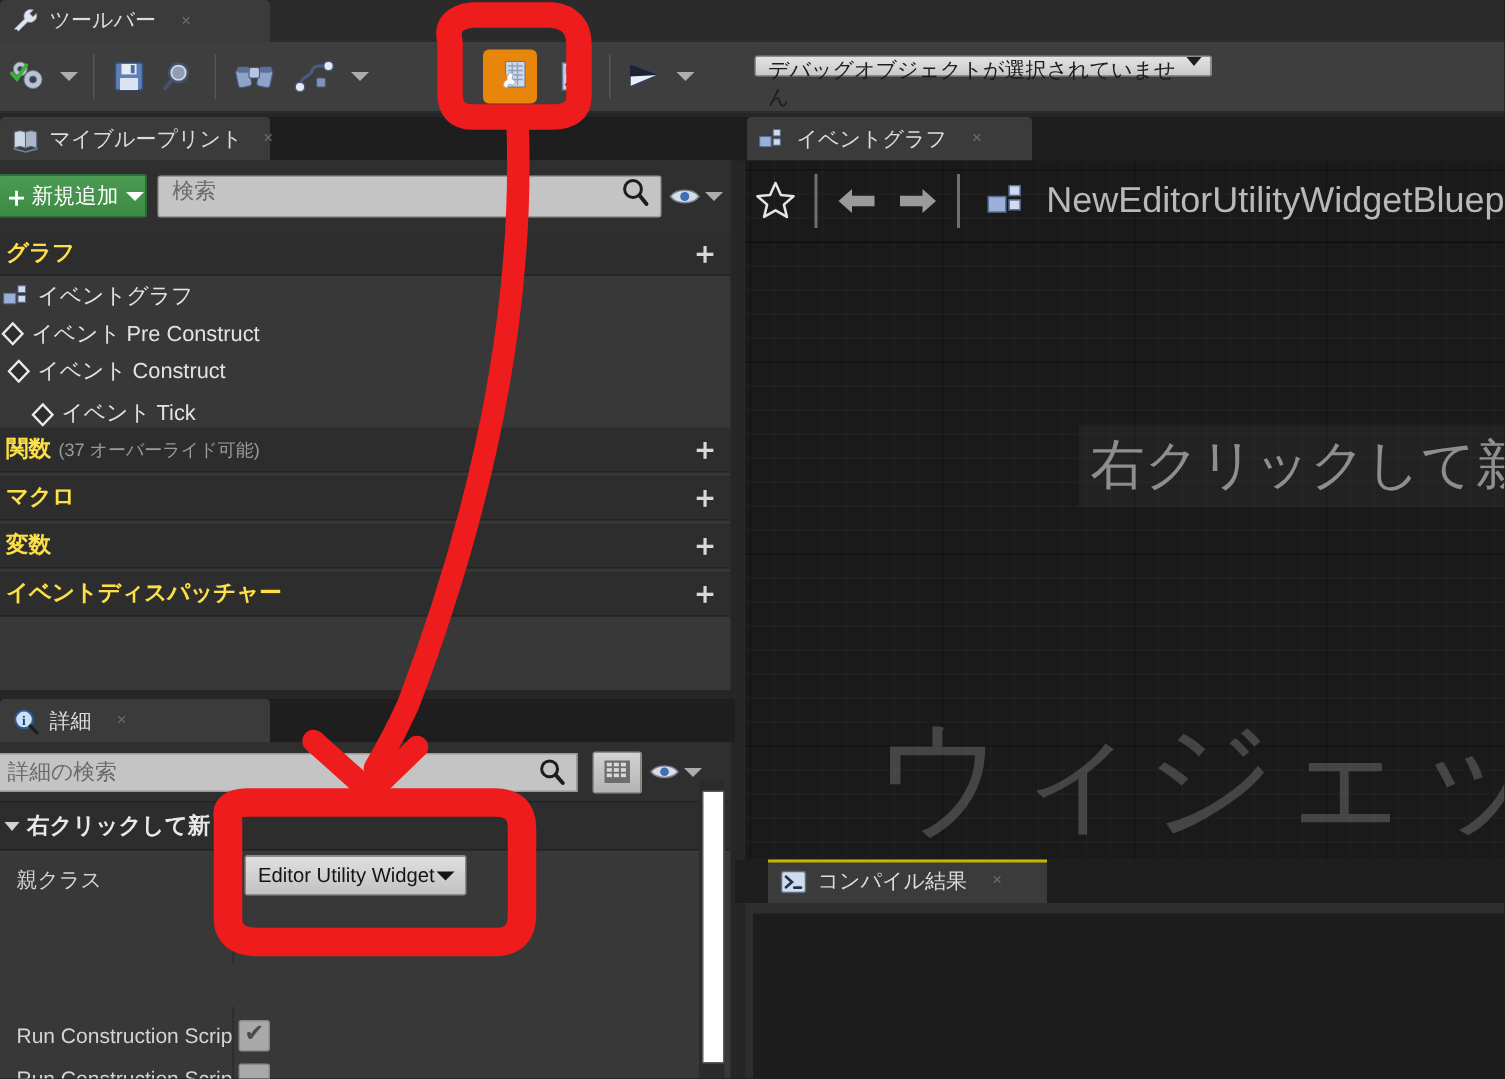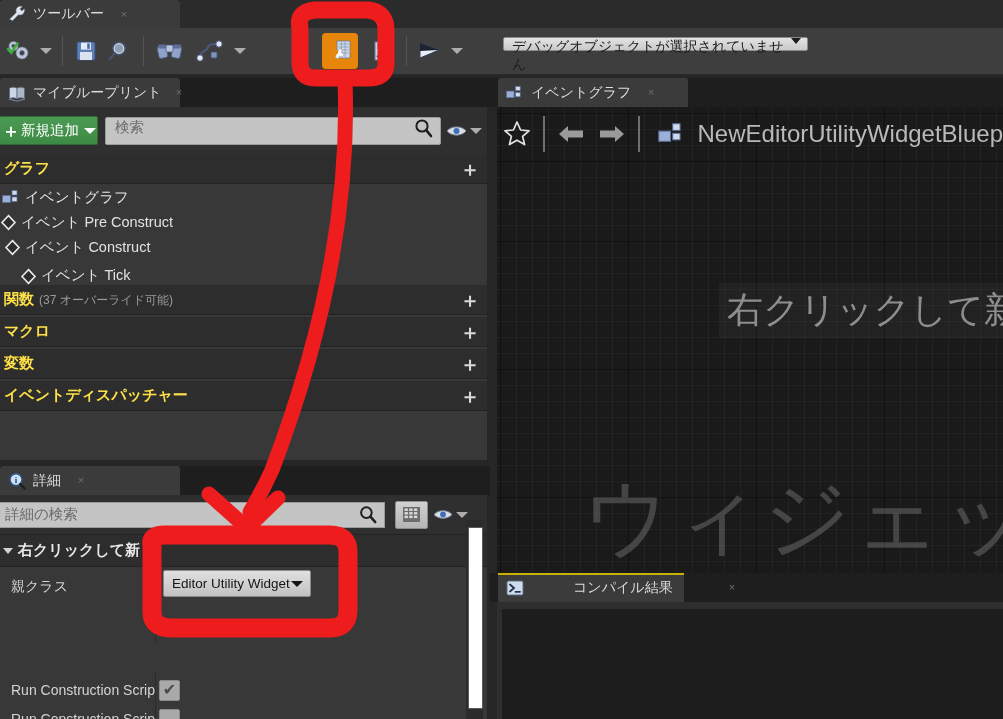--- a/index.html
+++ b/index.html
@@ -203,21 +203,21 @@
     background: rgba(255,255,255,0.035); padding: 3px 8px;
   }
   #watermark2 {
     position: absolute; left: 86px; top: 353px;
     color: rgba(170,170,170,0.30); font-size: 86px; white-space: nowrap;
     letter-spacing: 2px;
   }
 
   
   #cr-tabstrip { left: 490px; top: 573px; width: 513px; height: 29px; background: #1e1e1e; }
-  #cr-tab { left: 498px; top: 573px; width: 186px; height: 29px; gap: 42px; }
+  #cr-tab { left: 512px; top: 573px; width: 186px; height: 29px; }
   #cr-panel {
     position: absolute; left: 497px; top: 602px; width: 506px; height: 117px;
     background: #2e2e2e;
   }
   #cr-log {
     position: absolute; left: 5px; top: 7px; width: 501px; height: 110px;
     background: #1d1d1d;
   }
 
   

